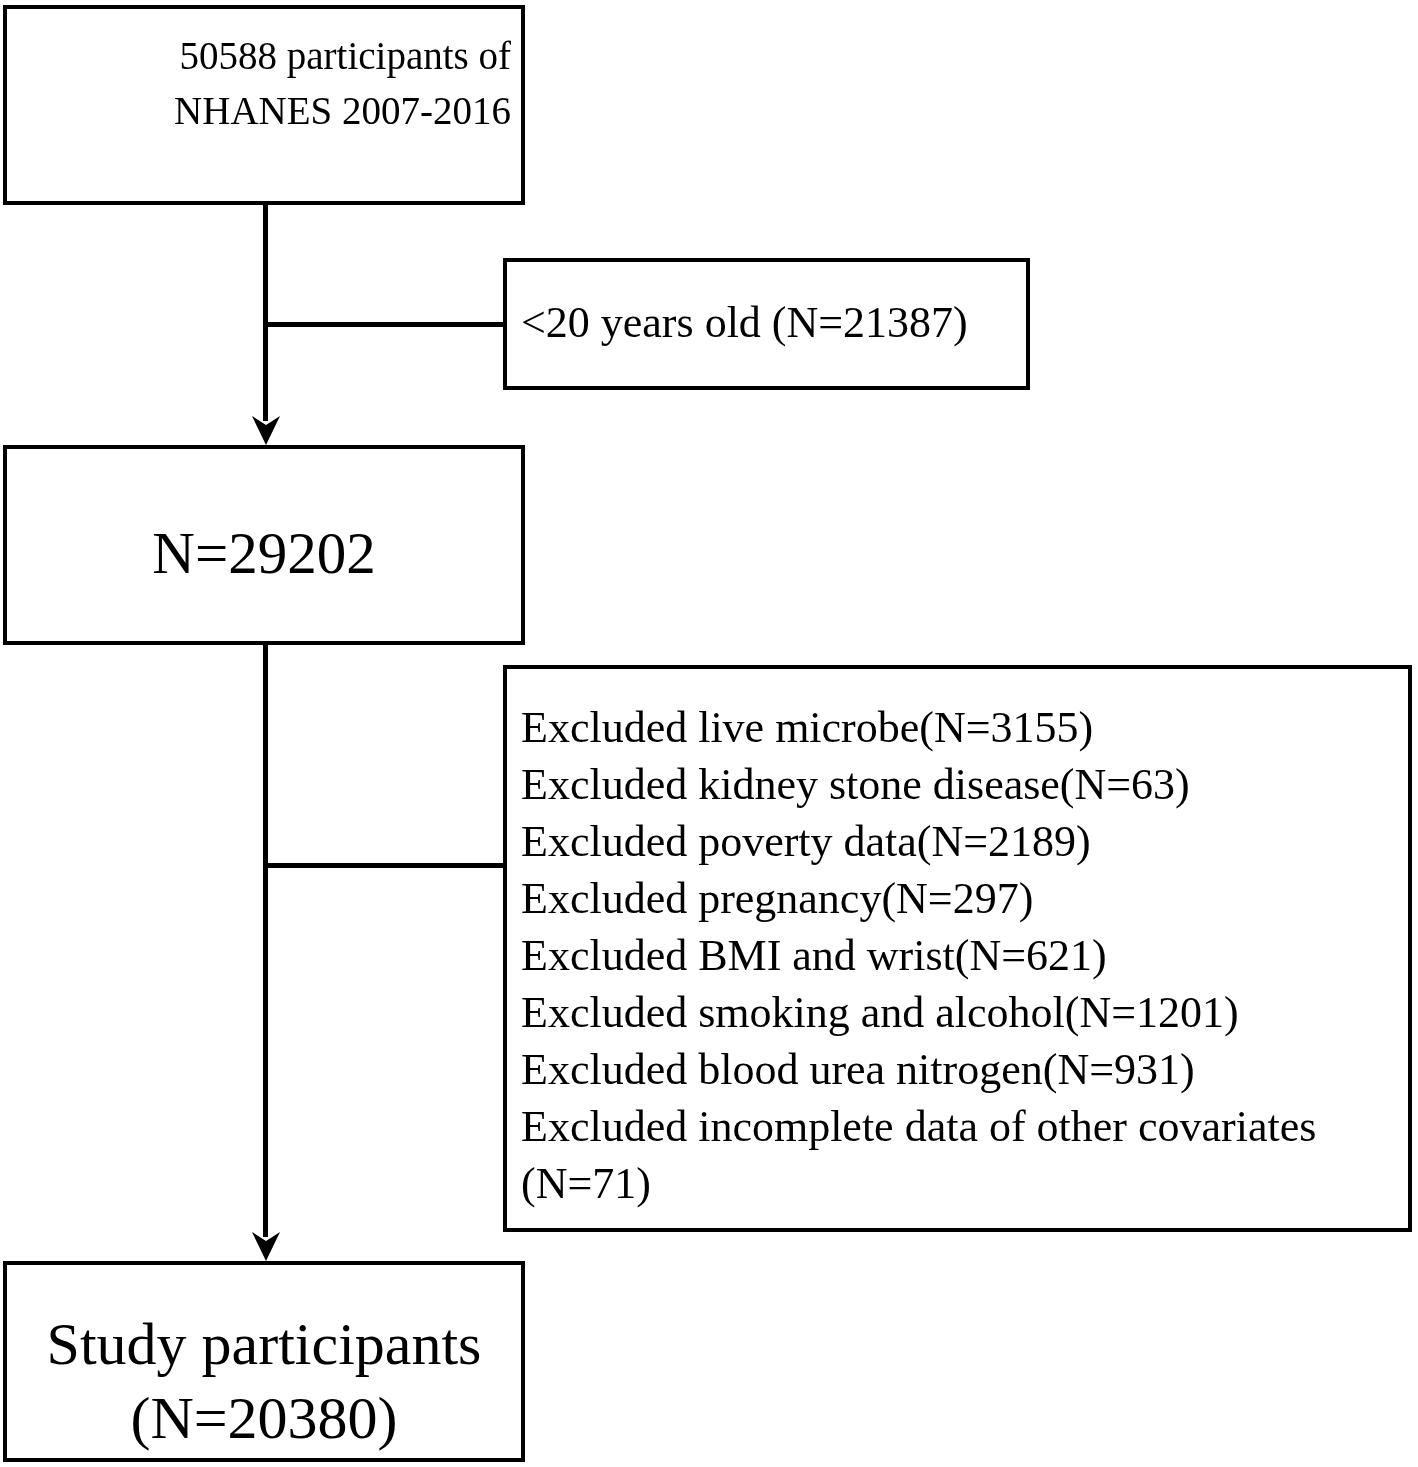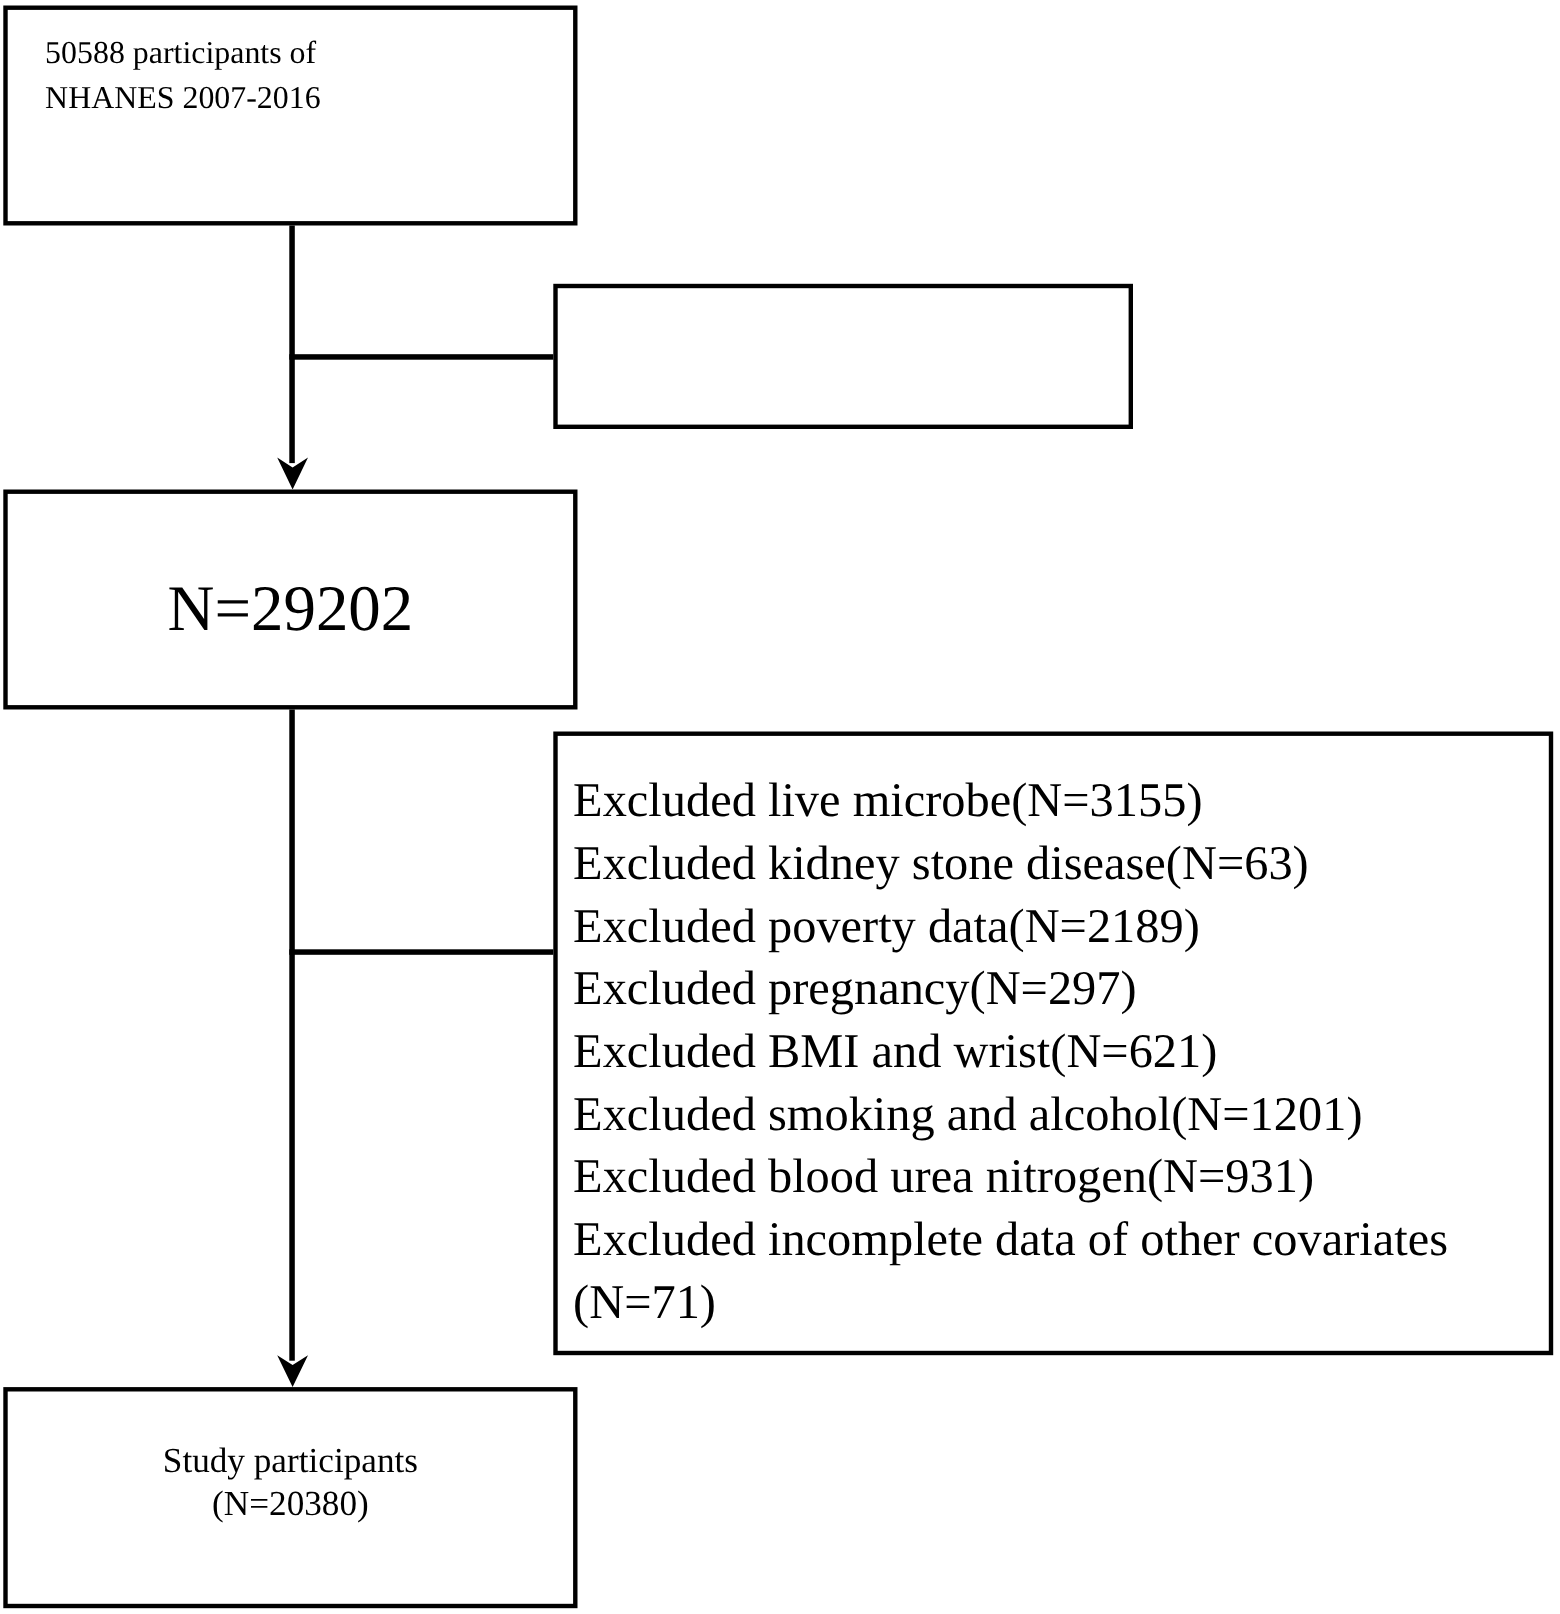--- a/index.html
+++ b/index.html
@@ -34,23 +34,23 @@
   #box-source {
     left: 3px;
     top: 5px;
     width: 522px;
     height: 200px;
   }
   #box-source-text {
     left: 41px;
     top: 28px;
     width: 470px;
-    font-size: 29px;
+    font-size: 39px;
     line-height: 1.42;
-    text-align: left;
+    text-align: right;
   }
 
   
   #box-exclude-age {
     left: 503px;
     top: 258px;
     width: 527px;
     height: 132px;
   }
   #box-exclude-age-text {
@@ -98,21 +98,21 @@
   #box-final {
     left: 3px;
     top: 1261px;
     width: 522px;
     height: 201px;
   }
   #box-final-text {
     left: 3px;
     top: 1308px;
     width: 522px;
-    font-size: 32px;
+    font-size: 60px;
     line-height: 1.23;
     text-align: center;
   }
 
   
   .conn-v {
     position: absolute;
     width: 5px;
     background: #000000;
   }
@@ -164,20 +164,21 @@
   <div class="node-text" id="box-source-text">50588 participants of
 NHANES 2007-2016</div>
 
   <div class="conn-v" id="conn-v-1"></div>
   <div class="conn-h" id="conn-h-1"></div>
   <svg class="arrowhead" id="arrow-1" viewBox="0 0 32 30">
     <path d="M2,1 L16,30 L30,1 L16,10 Z" fill="#000000"></path>
   </svg>
 
   <div class="node" id="box-exclude-age"></div>
+  <div class="node-text" id="box-exclude-age-text">&lt;20 years old (N=21387)</div>
 
   <div class="node" id="box-stage2"></div>
   <div class="node-text" id="box-stage2-text">N=29202</div>
 
   <div class="conn-v" id="conn-v-2"></div>
   <div class="conn-h" id="conn-h-2"></div>
   <svg class="arrowhead" id="arrow-2" viewBox="0 0 32 30">
     <path d="M2,1 L16,30 L30,1 L16,10 Z" fill="#000000"></path>
   </svg>
 

